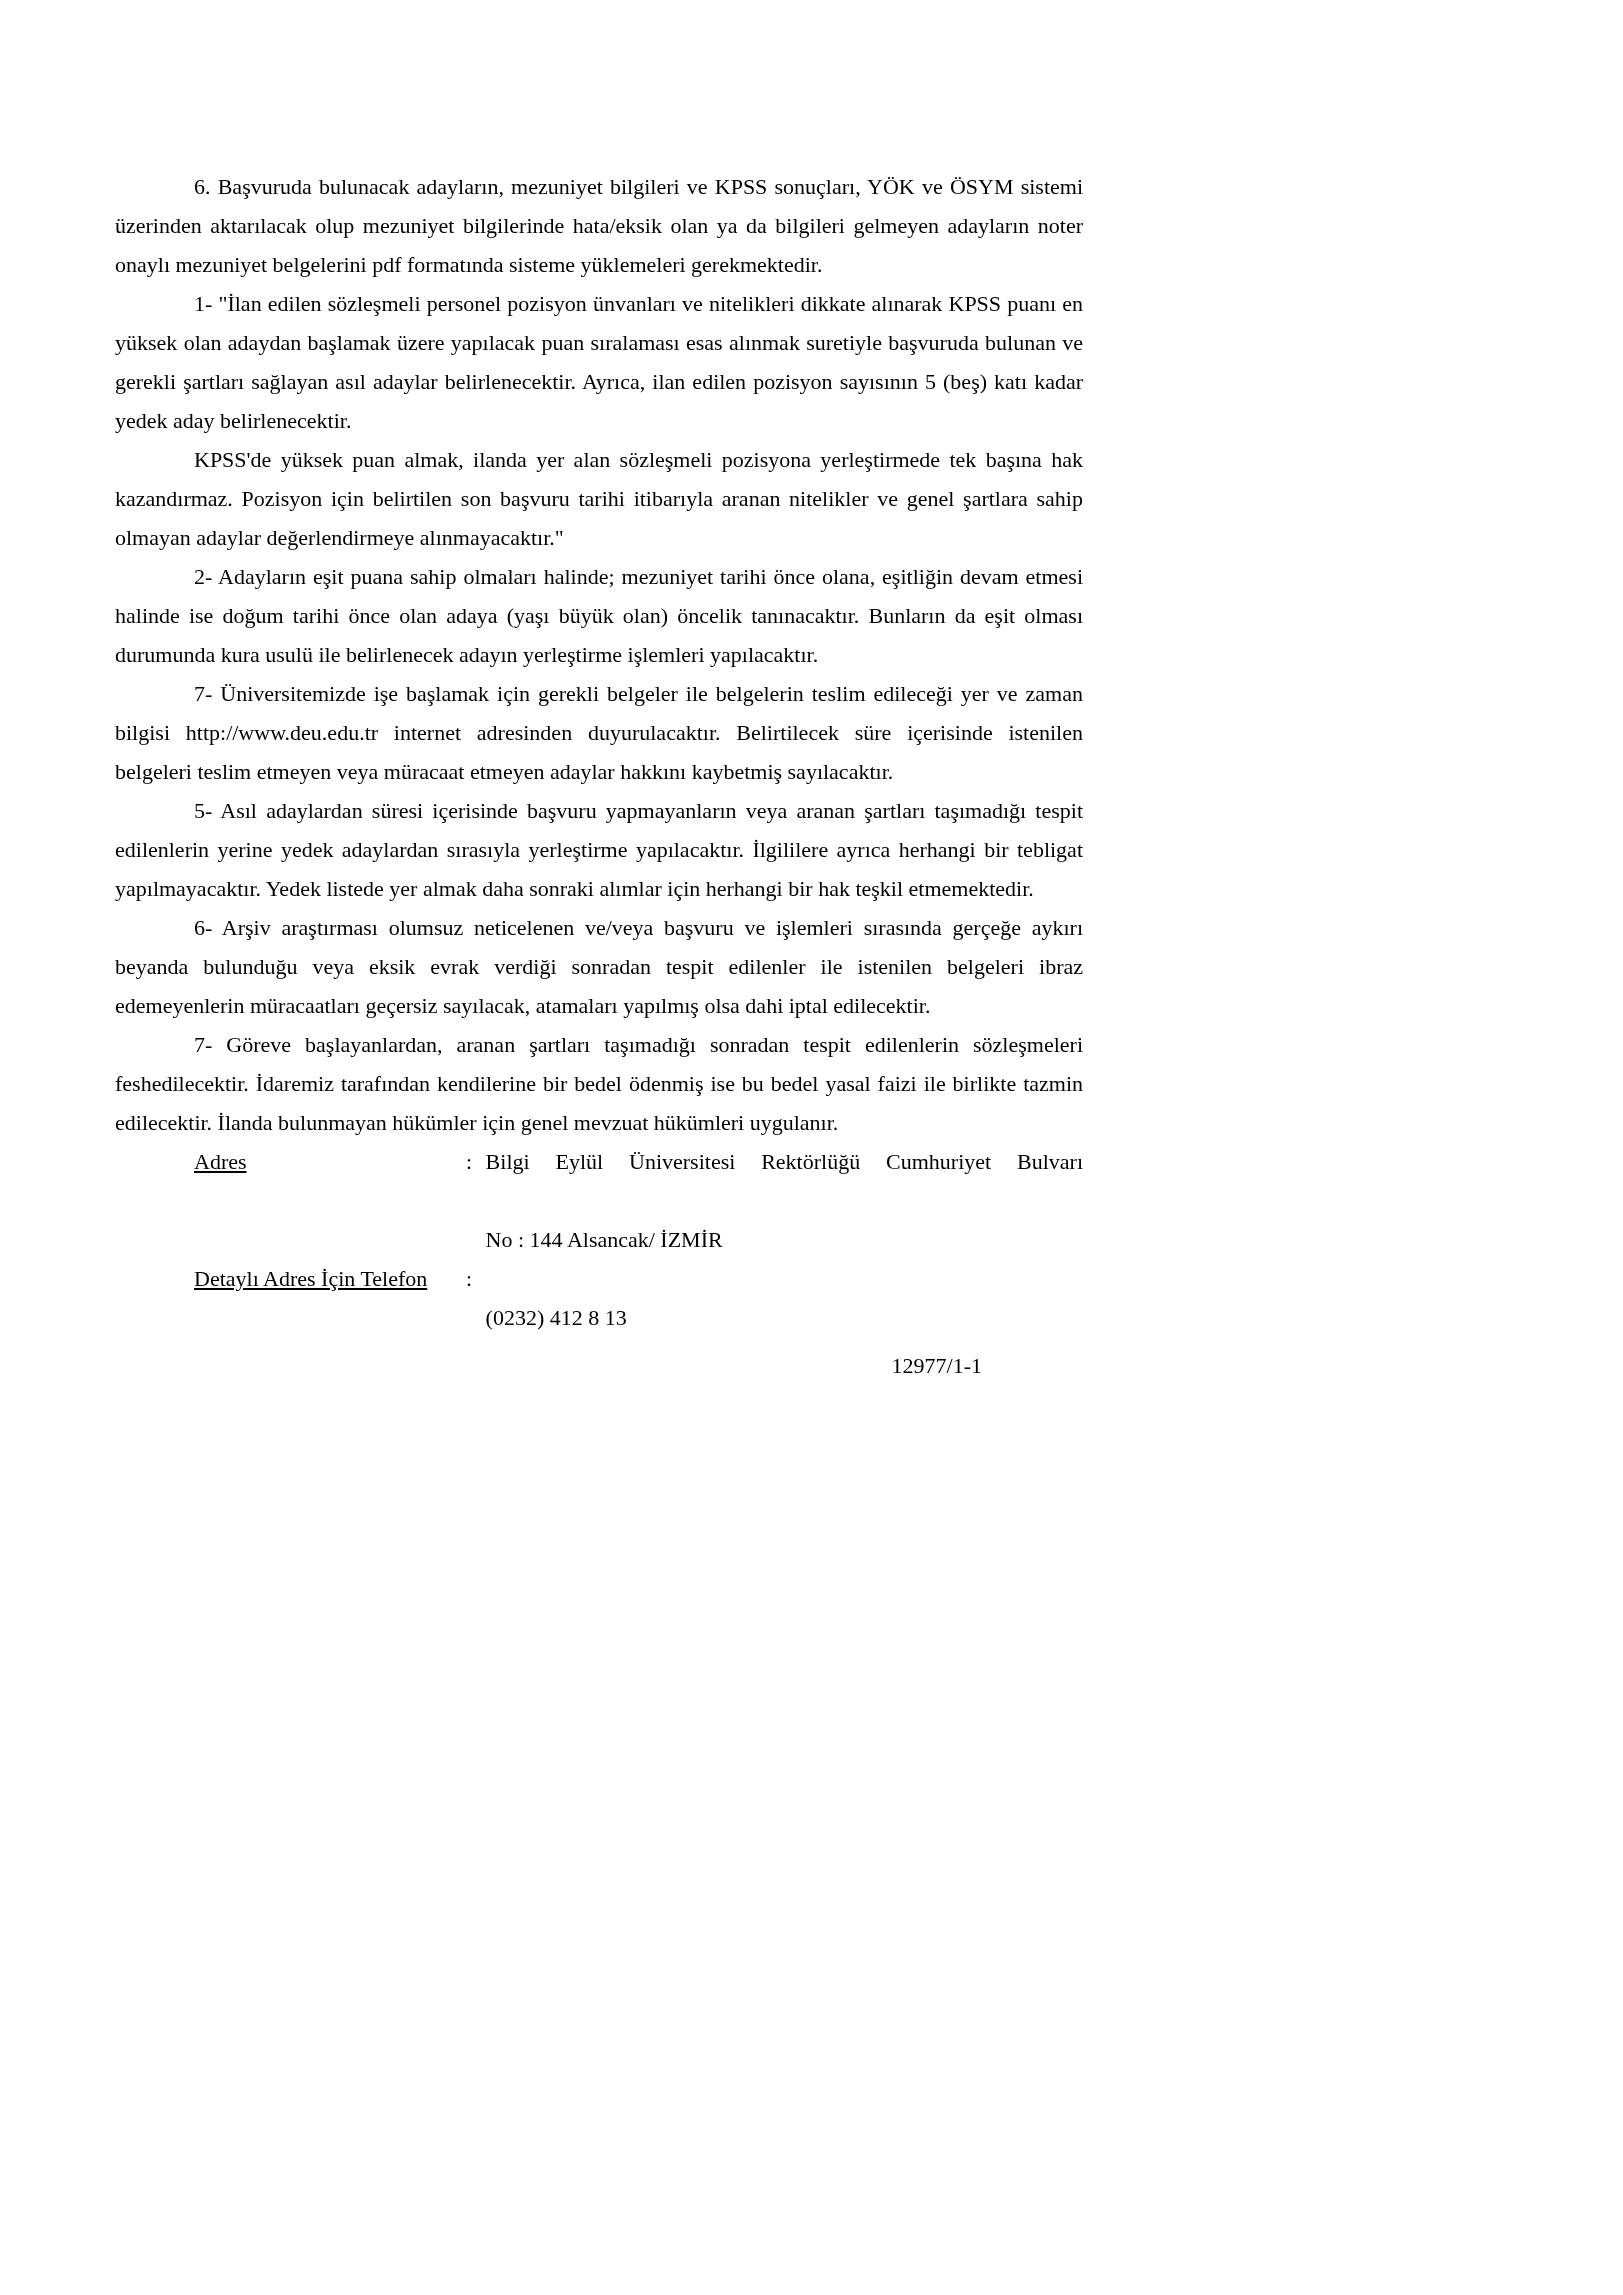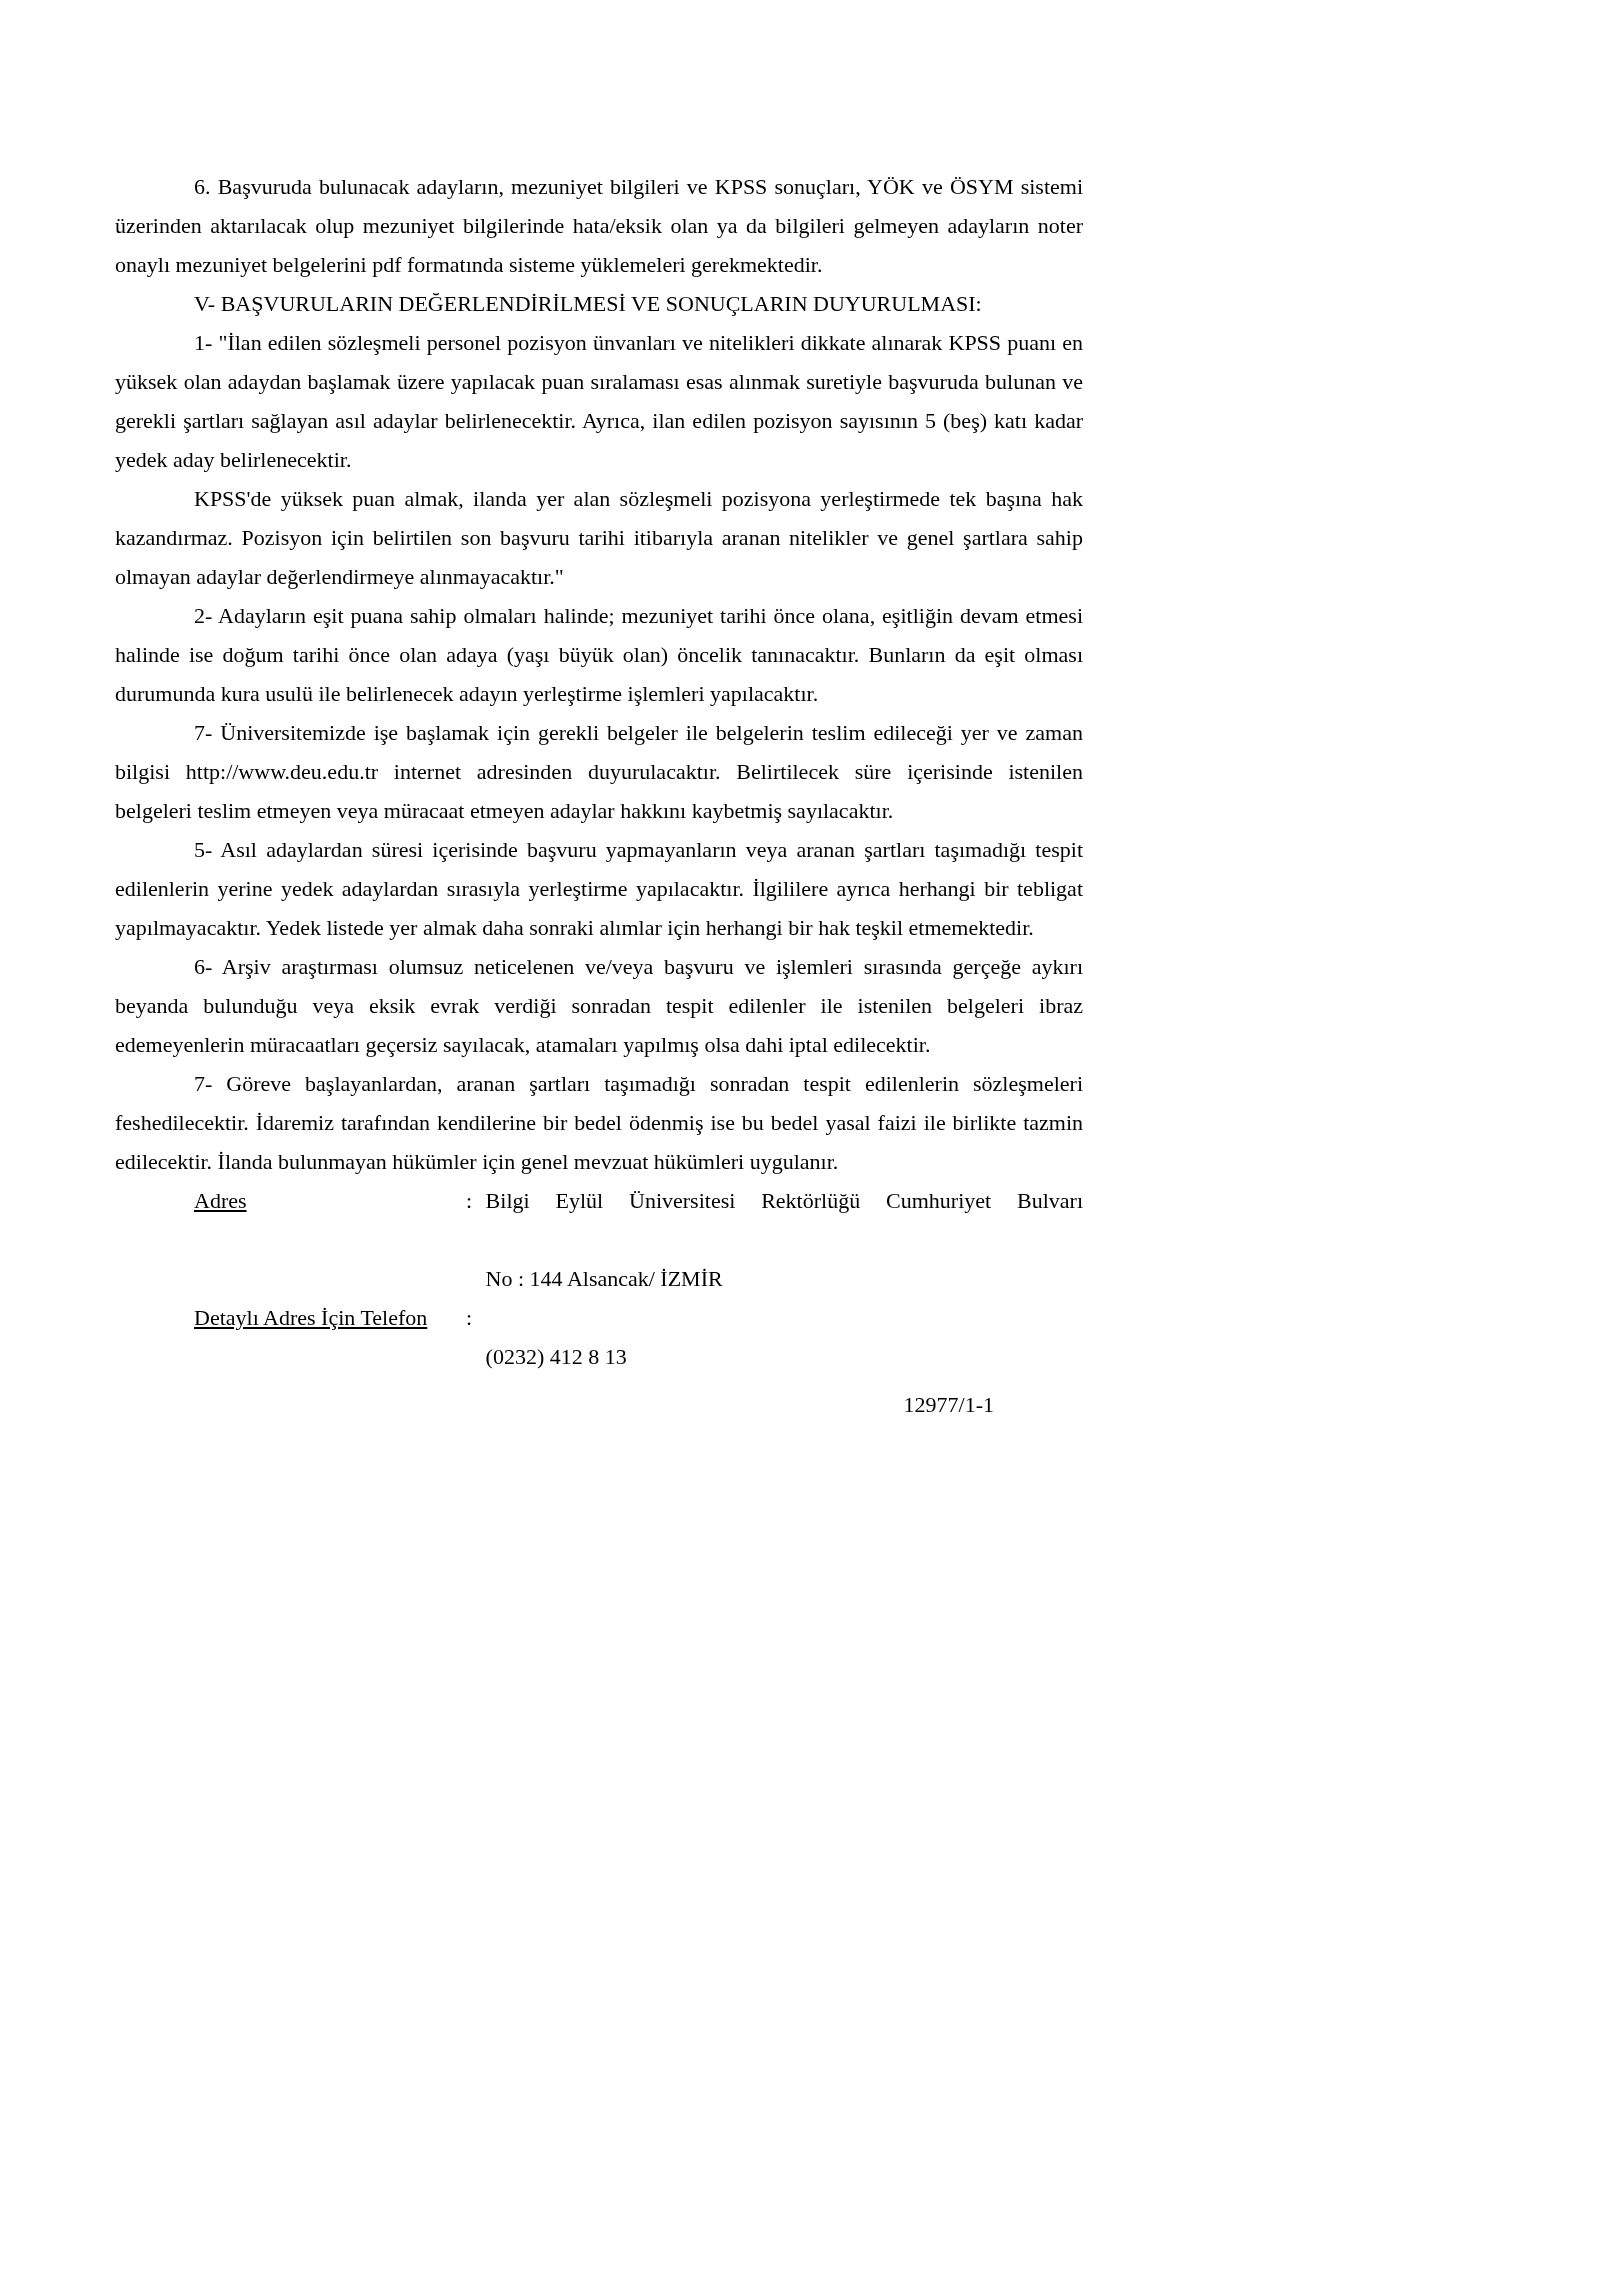--- a/index.html
+++ b/index.html
@@ -76,37 +76,36 @@
   .c-value.spread {
     text-align: justify;
   }
   .c-value.spread::after {
     content: "";
     display: inline-block;
     width: 100%;
   }
 
   .ref-line {
-    margin: 4px;
+    margin: 16px;
     font-size: 22px;
     line-height: 39px;
     text-align: right;
     padding-right: 85px;
     margin-top: 9.2px;
   }
 </style>
 </head>
 <body>
 
 <div class="page">
   <div class="doc-body">
 
     <p class="para">6. Başvuruda bulunacak adayların, mezuniyet bilgileri ve KPSS sonuçları, YÖK ve ÖSYM sistemi üzerinden aktarılacak olup mezuniyet bilgilerinde hata/eksik olan ya da bilgileri gelmeyen adayların noter onaylı mezuniyet belgelerini pdf formatında sisteme yüklemeleri gerekmektedir.</p>
 
-    <p class="heading">V- BAŞVURULARIN DEĞERLENDİRİLMESİ VE SONUÇLARIN DUYURULMASI:</p>
 
     <p class="para">1- "İlan edilen sözleşmeli personel pozisyon ünvanları ve nitelikleri dikkate alınarak KPSS puanı en yüksek olan adaydan başlamak üzere yapılacak puan sıralaması esas alınmak suretiyle başvuruda bulunan ve gerekli şartları sağlayan asıl adaylar belirlenecektir. Ayrıca, ilan edilen pozisyon sayısının 5 (beş) katı kadar yedek aday belirlenecektir.</p>
 
     <p class="para">KPSS'de yüksek puan almak, ilanda yer alan sözleşmeli pozisyona yerleştirmede tek başına hak kazandırmaz. Pozisyon için belirtilen son başvuru tarihi itibarıyla aranan nitelikler ve genel şartlara sahip olmayan adaylar değerlendirmeye alınmayacaktır."</p>
 
     <p class="para">2- Adayların eşit puana sahip olmaları halinde; mezuniyet tarihi önce olana, eşitliğin devam etmesi halinde ise doğum tarihi önce olan adaya (yaşı büyük olan) öncelik tanınacaktır. Bunların da eşit olması durumunda kura usulü ile belirlenecek adayın yerleştirme işlemleri yapılacaktır.</p>
 
 
     <p class="para">7- Üniversitemizde işe başlamak için gerekli belgeler ile belgelerin teslim edileceği yer ve zaman bilgisi http://www.deu.edu.tr internet adresinden duyurulacaktır. Belirtilecek süre içerisinde istenilen belgeleri teslim etmeyen veya müracaat etmeyen adaylar hakkını kaybetmiş sayılacaktır.</p>
 

